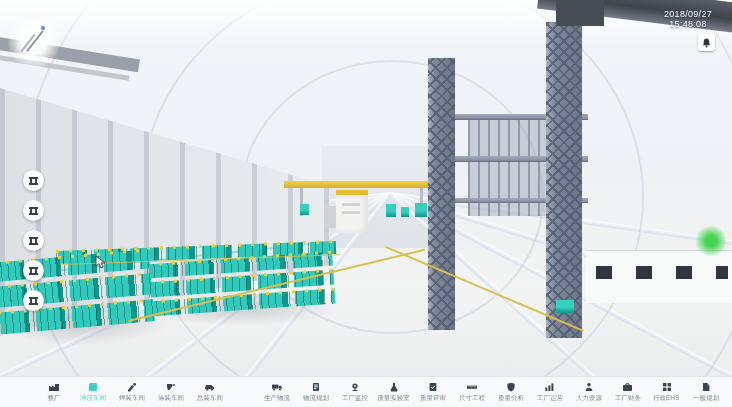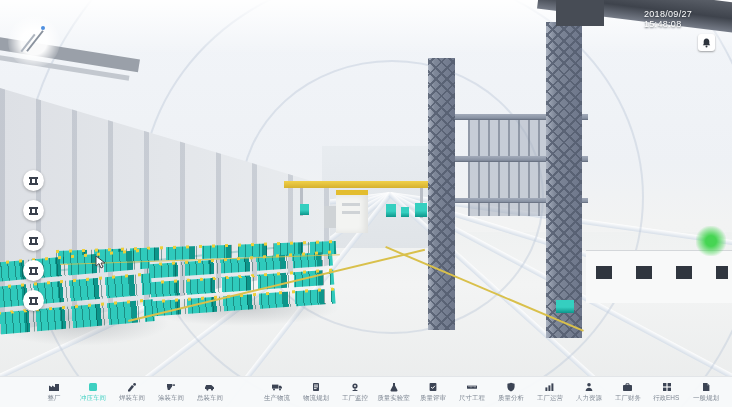--- a/index.html
+++ b/index.html
@@ -1,18 +1,18 @@
 <!DOCTYPE html>
 <html><head>
 <meta charset="utf-8">
 <style>
   html,body{margin:0;padding:0;background:#fff;}
   .app{position:relative;width:732px;height:407px;overflow:hidden;
        font-family:"Liberation Sans",sans-serif;
-       background:linear-gradient(180deg,#f2f5f9 0%,#eef1f5 40%,#f2f3f3 55%,#ededee 100%);}
+       background:linear-gradient(180deg,#f2f5f9 0%,#eef1f5 40%,#f2f3f3 55%,#ededee 100%);text-align:center;}
   .abs{position:absolute;}
 
   
   .scene{position:absolute;inset:0;overflow:hidden;}
   .floor{left:0;top:232px;width:732px;height:175px;
          background:linear-gradient(180deg,#eff1f1 0%,#f3f4f4 30%,#e9ebeb 100%);}
   .farwall{left:322px;top:146px;width:132px;height:102px;
            background:linear-gradient(180deg,#e8ecf0,#e0e4e8);}
   .beam{height:5px;width:560px;background:linear-gradient(180deg,#ffffff,#d4dde8);
         transform-origin:100% 50%;left:-170px;top:192px;opacity:.9;}

